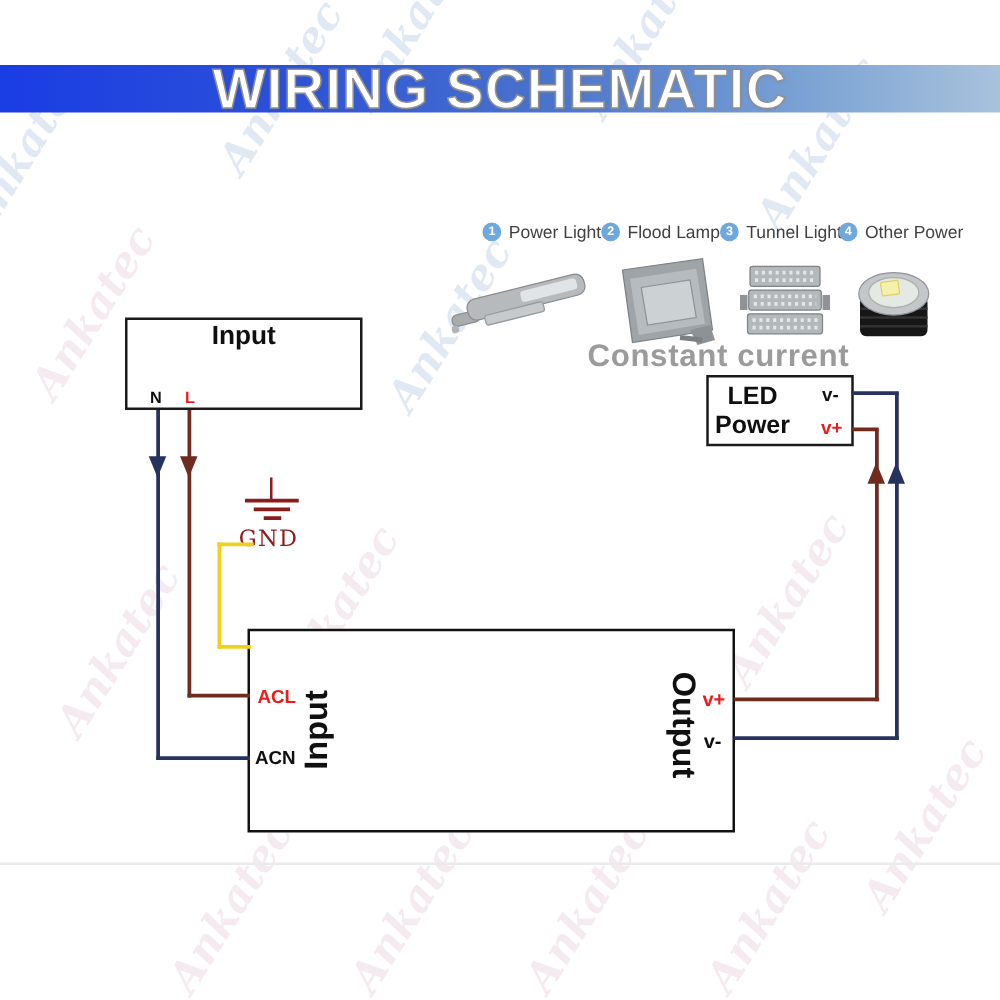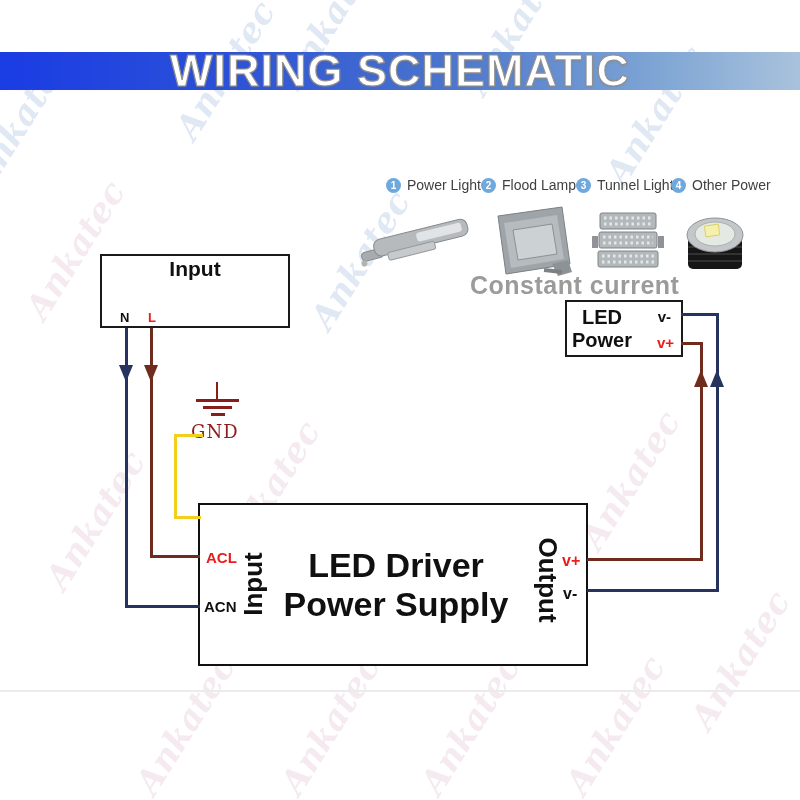--- a/index.html
+++ b/index.html
@@ -172,24 +172,20 @@
     <span>Power</span>
   </div>
   <span class="lamp-vm">v-</span>
   <span class="lamp-vp red">v+</span>
 </div>
 
 <div class="box driver-box">
   <span class="drv-acl red">ACL</span>
   <span class="drv-acn">ACN</span>
   <span class="drv-input">Input</span>
-  <div class="drv-title">
-    <div>LED Driver</div>
-    <div>Power Supply</div>
-  </div>
   <span class="drv-output">Output</span>
   <span class="drv-vp red">v+</span>
   <span class="drv-vm">v-</span>
 </div>
 
 <div class="gnd-part" style="left:216px;top:382px;width:2px;height:18px;"></div>
 <div class="gnd-part" style="left:196px;top:399px;width:43px;height:3px;"></div>
 <div class="gnd-part" style="left:203px;top:406px;width:29px;height:3px;"></div>
 <div class="gnd-part" style="left:211px;top:413px;width:14px;height:3px;"></div>
 <span class="gnd-label">GND</span>

